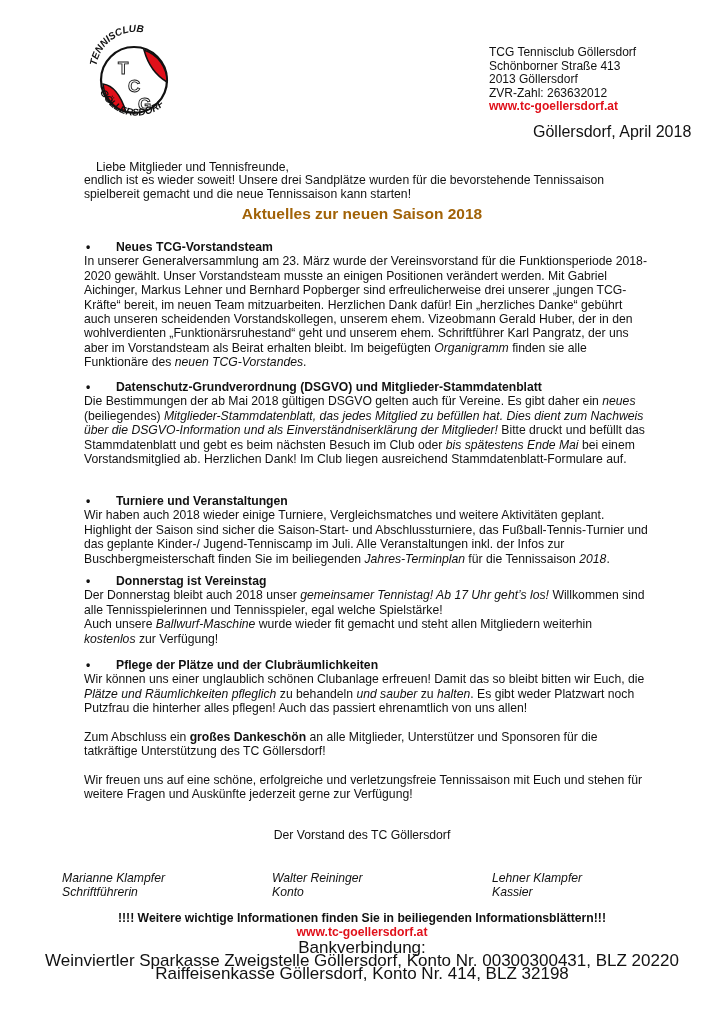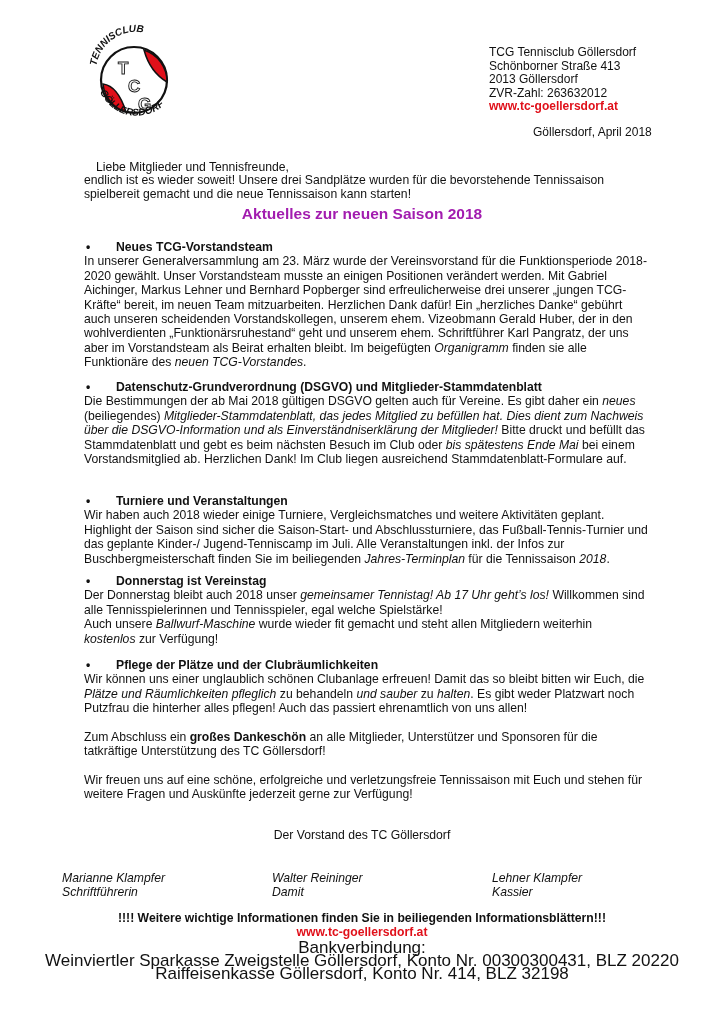--- a/index.html
+++ b/index.html
@@ -2,24 +2,24 @@
 <html><head>
 <meta charset="utf-8">
 <style>
   html, body { margin: 0; padding: 0; background: #ffffff; }
   body { width: 724px; height: 1024px; position: relative; overflow: hidden;
          font-family: "Liberation Sans", sans-serif; color: #111; font-size: 12.2px; line-height: 14.4px; }
   .abs { position: absolute; }
   .logo { left: 78px; top: 24px; width: 112px; height: 100px; }
   .addr { left: 489px; top: 46px; font-size: 12px; line-height: 13.6px; }
   .red { color: #e0101a; font-weight: bold; }
-  .date { left: 533px; top: 125px; font-size: 12px; }
+  .date { left: 533px; top: 125px; font-size: 16px; }
   .greet { left: 96px; top: 144px; margin-top: 16px; }
   .para { left: 84px; width: 560px; }
-  .title { left: 0; width: 724px; top: 207px; text-align: center; font-size: 15.5px; color: #a21caf; font-weight: bold; }
+  .title { left: 0; width: 724px; top: 207px; text-align: center; font-size: 15.5px; color: #a16207; font-weight: bold; }
   .sec-head { font-weight: bold; display: flex; }
   .bullet { width: 30px; display: inline-block; padding-left: 2px; }
   .bi { font-weight: normal; font-style: italic; }
   .b { font-weight: bold; text-align: center; }
   .center { left: 0; width: 724px; text-align: center; }
   .sig { width: 180px; font-style: italic; }
   .footer-red { color: #e0101a; font-weight: bold; }
 </style>
 </head>
 <body>
@@ -104,21 +104,21 @@
 <div class="abs center" style="top:828px;">
   <div>Der Vorstand des TC Göllersdorf</div>
 </div>
 
 <div class="abs sig" style="left:62px; top:871px;">
   <div>Marianne Klampfer</div>
     <div>Schriftführerin</div>
 </div>
 <div class="abs sig" style="left:272px; top:871px;">
   <div>Walter Reininger</div>
-    <div>Damit</div>
+    <div>Konto</div>
 </div>
 <div class="abs sig" style="left:492px; top:871px;">
   <div>Lehner Klampfer</div>
     <div>Kassier</div>
 </div>
 
 <div class="abs center b" style="top:911px;">!!!! Weitere wichtige Informationen finden Sie in beiliegenden Informationsblättern!!!</div>
 <div class="abs center footer-red" style="top:925px;">www.tc-goellersdorf.at</div>
 <div class="abs center" style="top:941px; font-size:17px; line-height:13px;">
   <div>Bankverbindung:</div>

